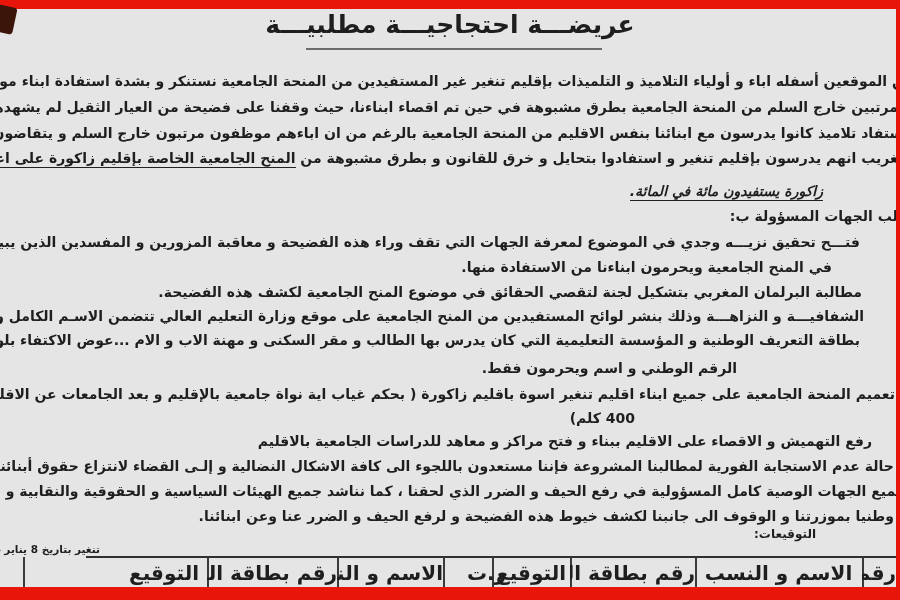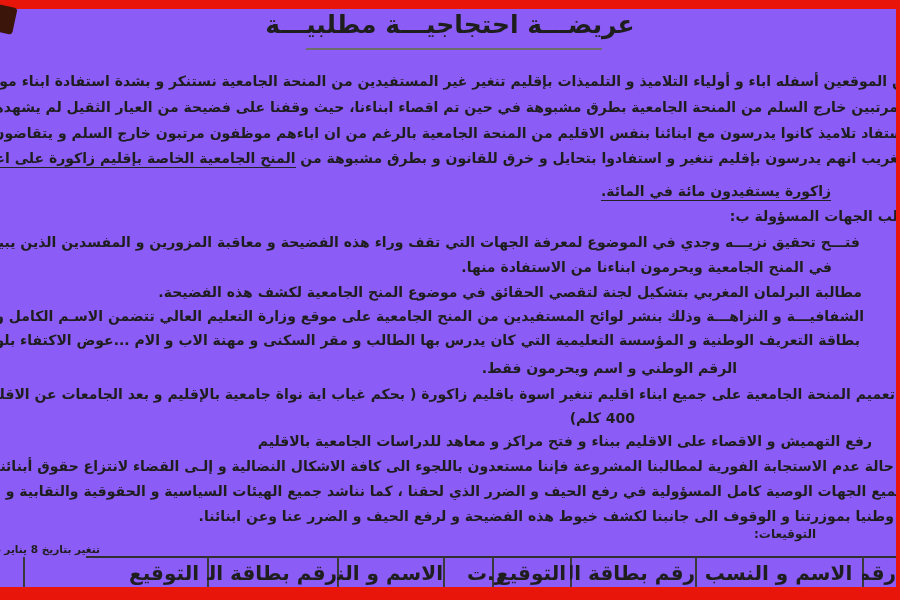--- a/index.html
+++ b/index.html
@@ -1,19 +1,19 @@
 <!DOCTYPE html>
 <html lang="ar"><head>
 <meta charset="utf-8">
 <style>
   html,body{margin:0;padding:0;}
   body{width:900px;height:600px;overflow:hidden;}
   .page{
     position:relative;width:900px;height:600px;overflow:hidden;
-    background:#8b5cf6;font-family:"DejaVu Sans",sans-serif;color:#1e1e1e;
+    background:#e5e5e5;font-family:"DejaVu Sans",sans-serif;color:#1e1e1e;
   }
   
   .band{position:absolute;z-index:6;}
   .band-top{left:0;top:0;width:900px;height:9px;}
   .band-bottom{left:0;top:587px;width:900px;height:13px;}
   .band-right{left:896px;top:0;width:4px;height:600px;}
   .corner-mark{position:absolute;left:-5px;top:6px;width:20px;height:27px;
     transform:rotate(12deg);border-radius:3px;z-index:7;}
   
   .doc-title{position:absolute;top:10px;left:0;width:900px;text-align:center;
@@ -49,21 +49,21 @@
   <div class="corner-mark" style="background: rgb(60, 21, 10);"></div>
 
   <div class="doc-title">عريضـــة احتجاجيـــة مطلبيـــة</div>
   <div class="title-underline"></div>
 
   <div>
       <div class="doc-line" style="top: 73px; right: -20px;"><span>نحن الموقعين أسفله اباء و أولياء التلاميذ و التلميذات بإقليم تنغير غير المستفيدين من المنحة الجامعية نستنكر و بشدة  استفادة ابناء موظفين بأجور</span></div>
       <div class="doc-line" style="top: 99px; right: 2px;"><span>مرتبين  خارج السلم من المنحة الجامعية  بطرق مشبوهة في حين تم اقصاء ابناءنا،  حيث وقفنا على فضيحة من العيار الثقيل لم يشهدها المغرب الى</span></div>
       <div class="doc-line" style="top: 125px; right: -8px;"><span>استفاد تلاميذ كانوا يدرسون مع ابنائنا بنفس الاقليم من المنحة الجامعية بالرغم من ان اباءهم موظفون مرتبون خارج السلم و يتقاضون اجورا اكثر</span></div>
       <div class="doc-line" style="top: 150px; right: -8px;"><span>الغريب انهم يدرسون بإقليم تنغير و استفادوا بتحايل و خرق للقانون و بطرق مشبوهة  من </span><span class="u">المنح الجامعية الخاصة بإقليم زاكورة على اعتبار أن</span></div>
-      <div class="doc-line" style="top: 183px; right: 69px;"><span class="u">زاكورة يستفيدون مائة في المائة.</span></div>
+      <div class="doc-line" style="top: 183px; right: 77px; font-style: italic;"><span class="u">زاكورة يستفيدون مائة في المائة.</span></div>
       <div class="doc-line" style="top: 208px; right: -22px;"><span>نطالب الجهات المسؤولة ب:</span></div>
       <div class="doc-line" style="top: 234px; right: 40px;"><span>فتـــح تحقيق نزيـــه وجدي  في الموضوع لمعرفة الجهات التي تقف وراء هذه الفضيحة و معاقبة المزورين و المفسدين الذين  يبيعون و يشترون</span></div>
       <div class="doc-line" style="top: 259px; right: 68px;"><span>في المنح الجامعية ويحرمون ابناءنا من الاستفادة منها.</span></div>
       <div class="doc-line" style="top: 284px; right: 38px;"><span>مطالبة البرلمان المغربي  بتشكيل لجنة لتقصي الحقائق في موضوع المنح الجامعية لكشف هذه الفضيحة.</span></div>
       <div class="doc-line" style="top: 308px; right: 36px;"><span>الشفافيـــة و النزاهـــة وذلك بنشر لوائح المستفيدين من المنح الجامعية على موقع وزارة التعليم العالي  تتضمن الاسـم الكامل و الرقم الوطني و</span></div>
       <div class="doc-line" style="top: 332px; right: 40px;"><span>بطاقة التعريف الوطنية  و  المؤسسة التعليمية  التي كان يدرس بها الطالب  و  مقر السكنى و مهنة الاب و الام ...عوض الاكتفاء بلوائح جافة تتضمن</span></div>
       <div class="doc-line" style="top: 360px; right: 163px;"><span>الرقم الوطني و اسم ويحرمون فقط.</span></div>
       <div class="doc-line" style="top: 386px; right: 5px;"><span>تعميم المنحة الجامعية على جميع ابناء اقليم تنغير اسوة باقليم زاكورة  ( بحكم غياب اية  نواة جامعية بالإقليم و بعد الجامعات عن الاقليم بأكثر من</span></div>
       <div class="doc-line" style="top: 410px; right: 265px;"><span>400 كلم)</span></div>
       <div class="doc-line" style="top: 433px; right: 28px;"><span>رفع التهميش و الاقصاء على الاقليم ببناء و فتح مراكز و معاهد للدراسات الجامعية بالاقليم</span></div>

